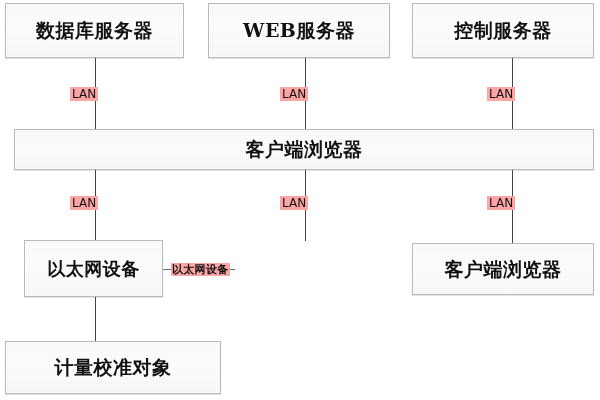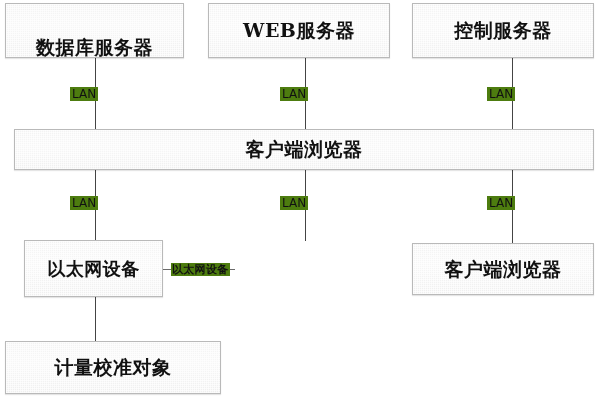--- a/index.html
+++ b/index.html
@@ -50,21 +50,21 @@
   .link-h {
     position: absolute;
     height: 0;
     border-top: 1.5px solid #6a6a6a;
   }
   .edge-label {
     position: absolute;
     font-family: "DejaVu Sans", "Liberation Sans", sans-serif;
     font-size: 12px;
     color: #111111;
-    background: #4d7c0f;
+    background: #fca5a5;
     line-height: 1;
     white-space: nowrap;
     padding: 1px 2px;
   }
   .edge-label.cn {
     font-family: "DejaVu Serif", "Liberation Serif", serif;
     font-weight: 700;
     font-size: 11px;
     letter-spacing: 0.3px;
     padding: 1px 1px;
@@ -91,21 +91,21 @@
   <div class="edge-label" style="left:70px;  top:87px;">LAN</div>
   <div class="edge-label" style="left:280px; top:87px;">LAN</div>
   <div class="edge-label" style="left:487px; top:87px;">LAN</div>
 
   <div class="edge-label" style="left:70px;  top:196px;">LAN</div>
   <div class="edge-label" style="left:280px; top:196px;">LAN</div>
   <div class="edge-label" style="left:487px; top:196px;">LAN</div>
 
   <div class="edge-label cn" style="left:171px; top:263px;">以太网设备</div>
 
-  <div class="node-box" style="left:5px;   top:3px;   width:179px; height:55px;align-items:flex-end;">
+  <div class="node-box" style="left:5px;   top:3px;   width:179px; height:55px;">
     <span class="node-label size-lg">数据库服务器</span>
   </div>
 
   <div class="node-box" style="left:208px; top:3px;   width:182px; height:55px;">
     <span class="node-label size-lg">WEB服务器</span>
   </div>
 
   <div class="node-box" style="left:412px; top:3px;   width:182px; height:55px;">
     <span class="node-label size-lg">控制服务器</span>
   </div>

